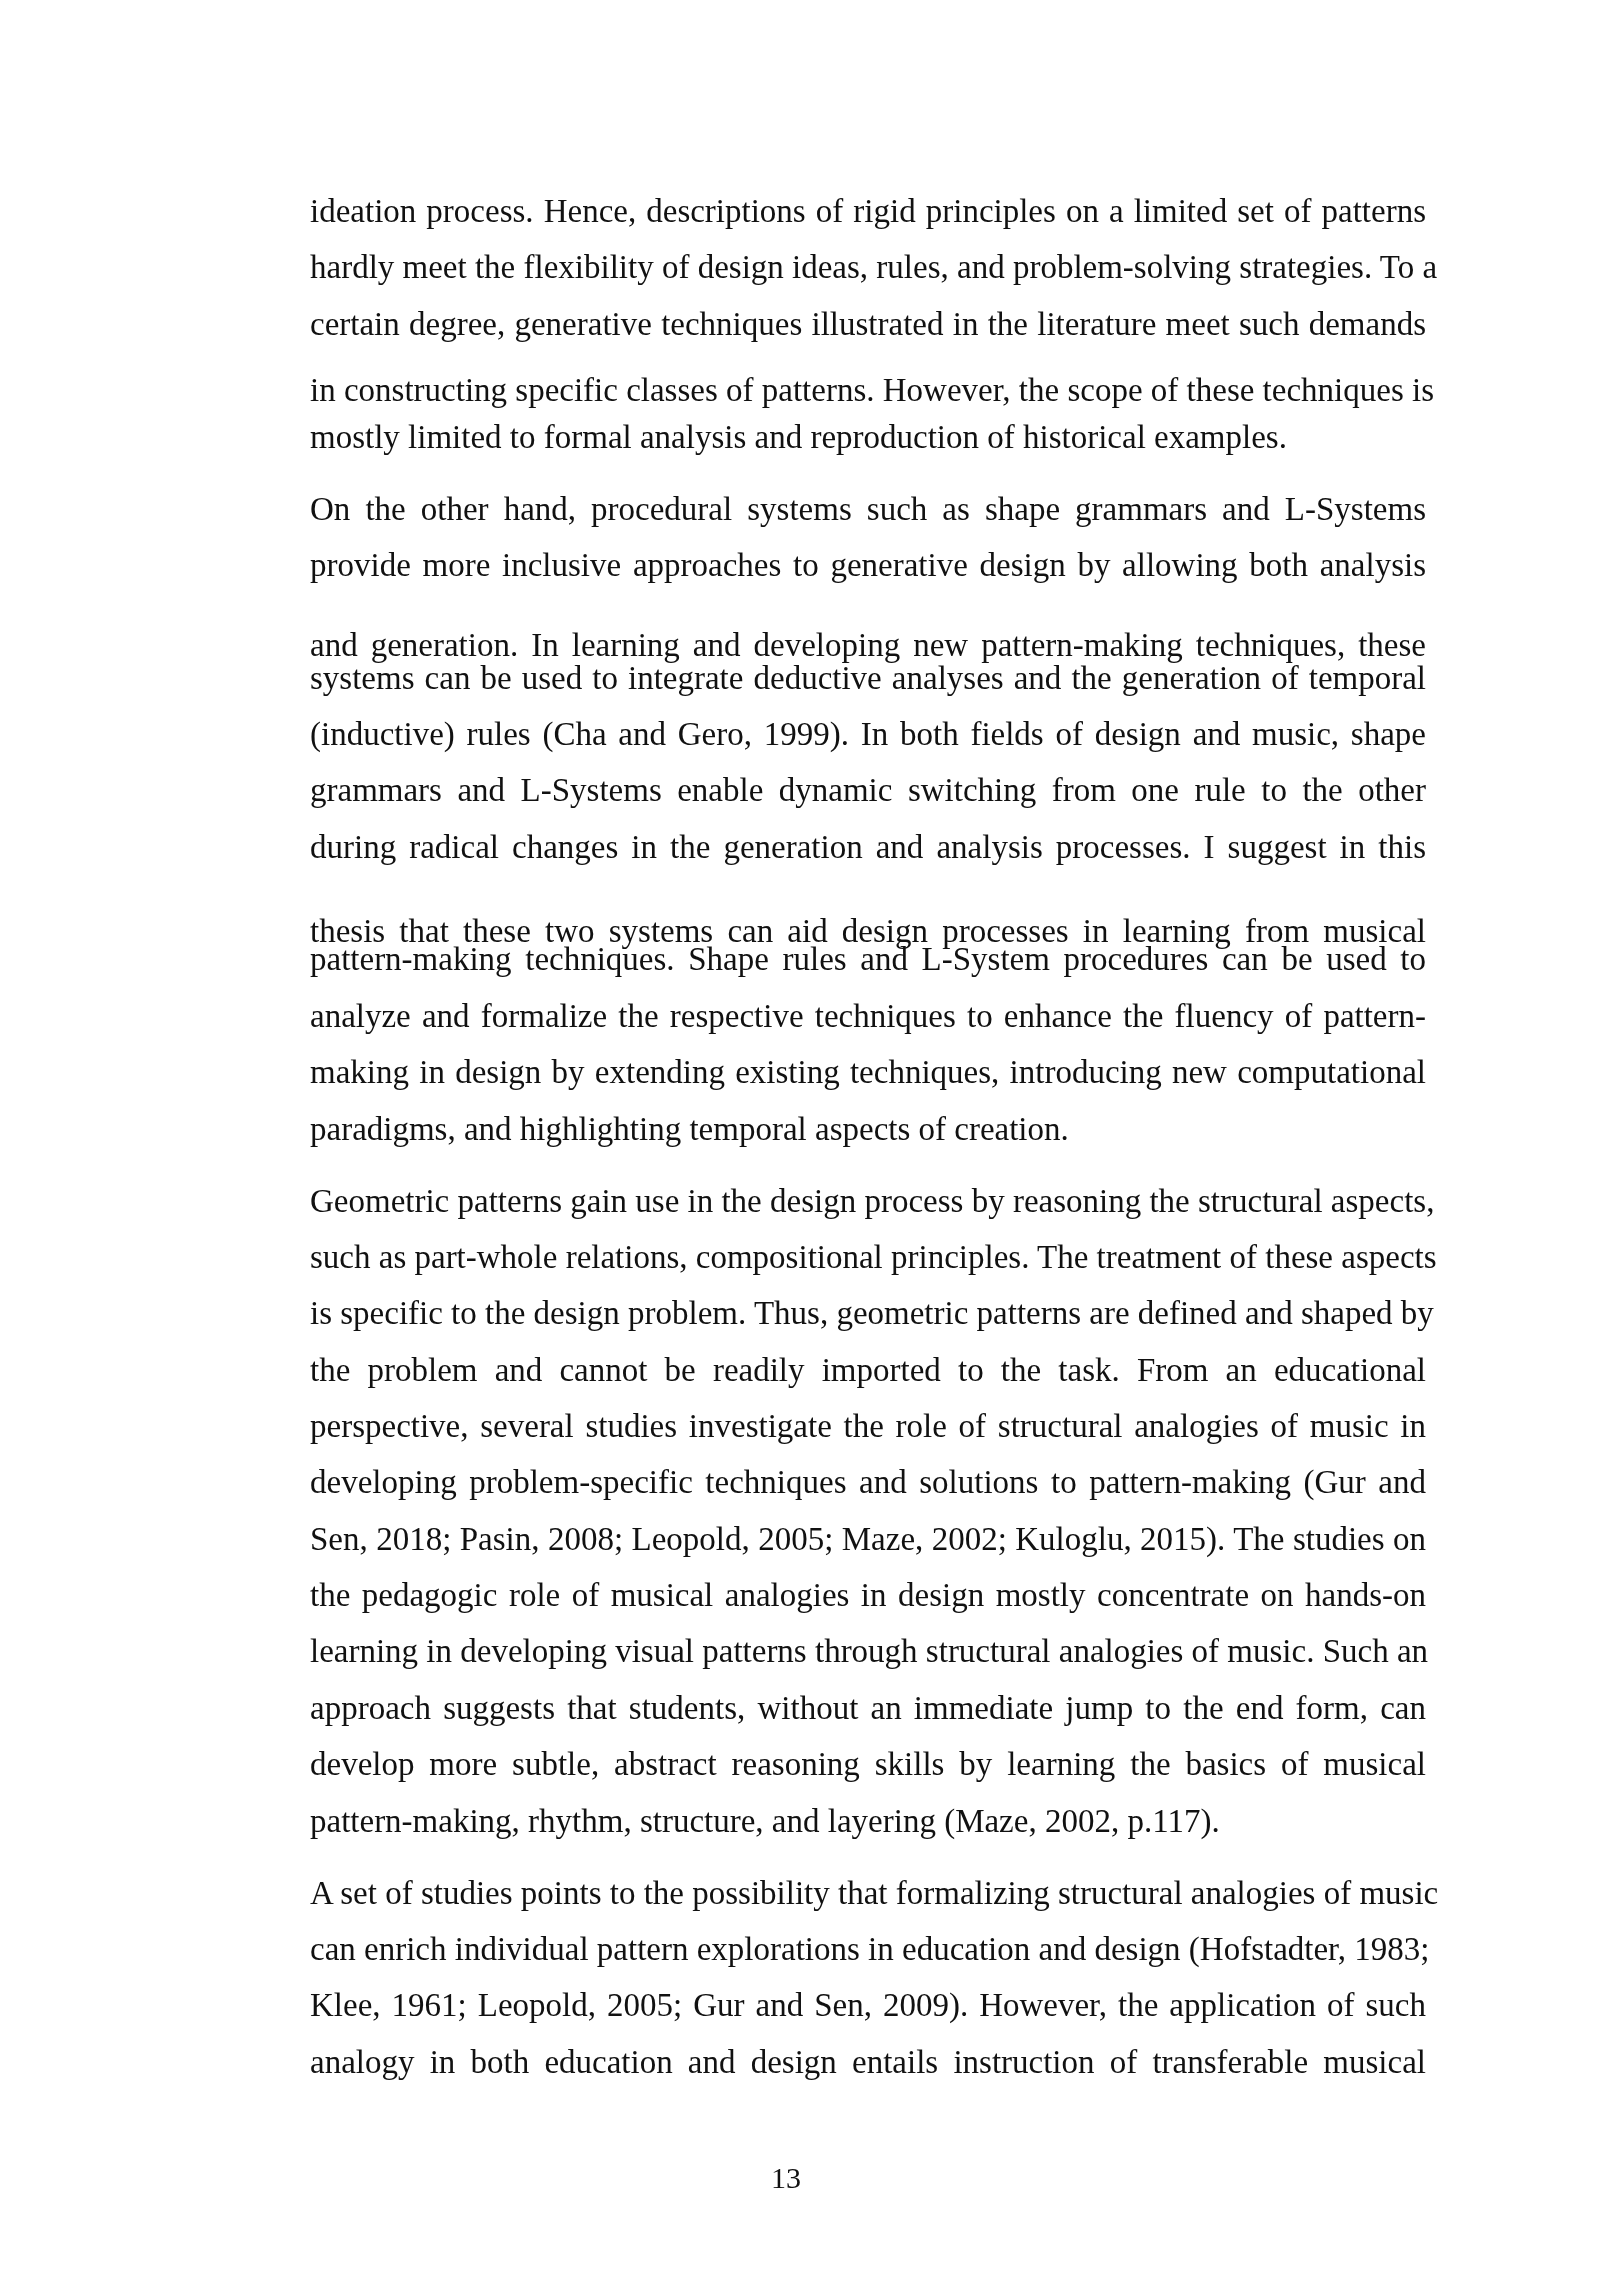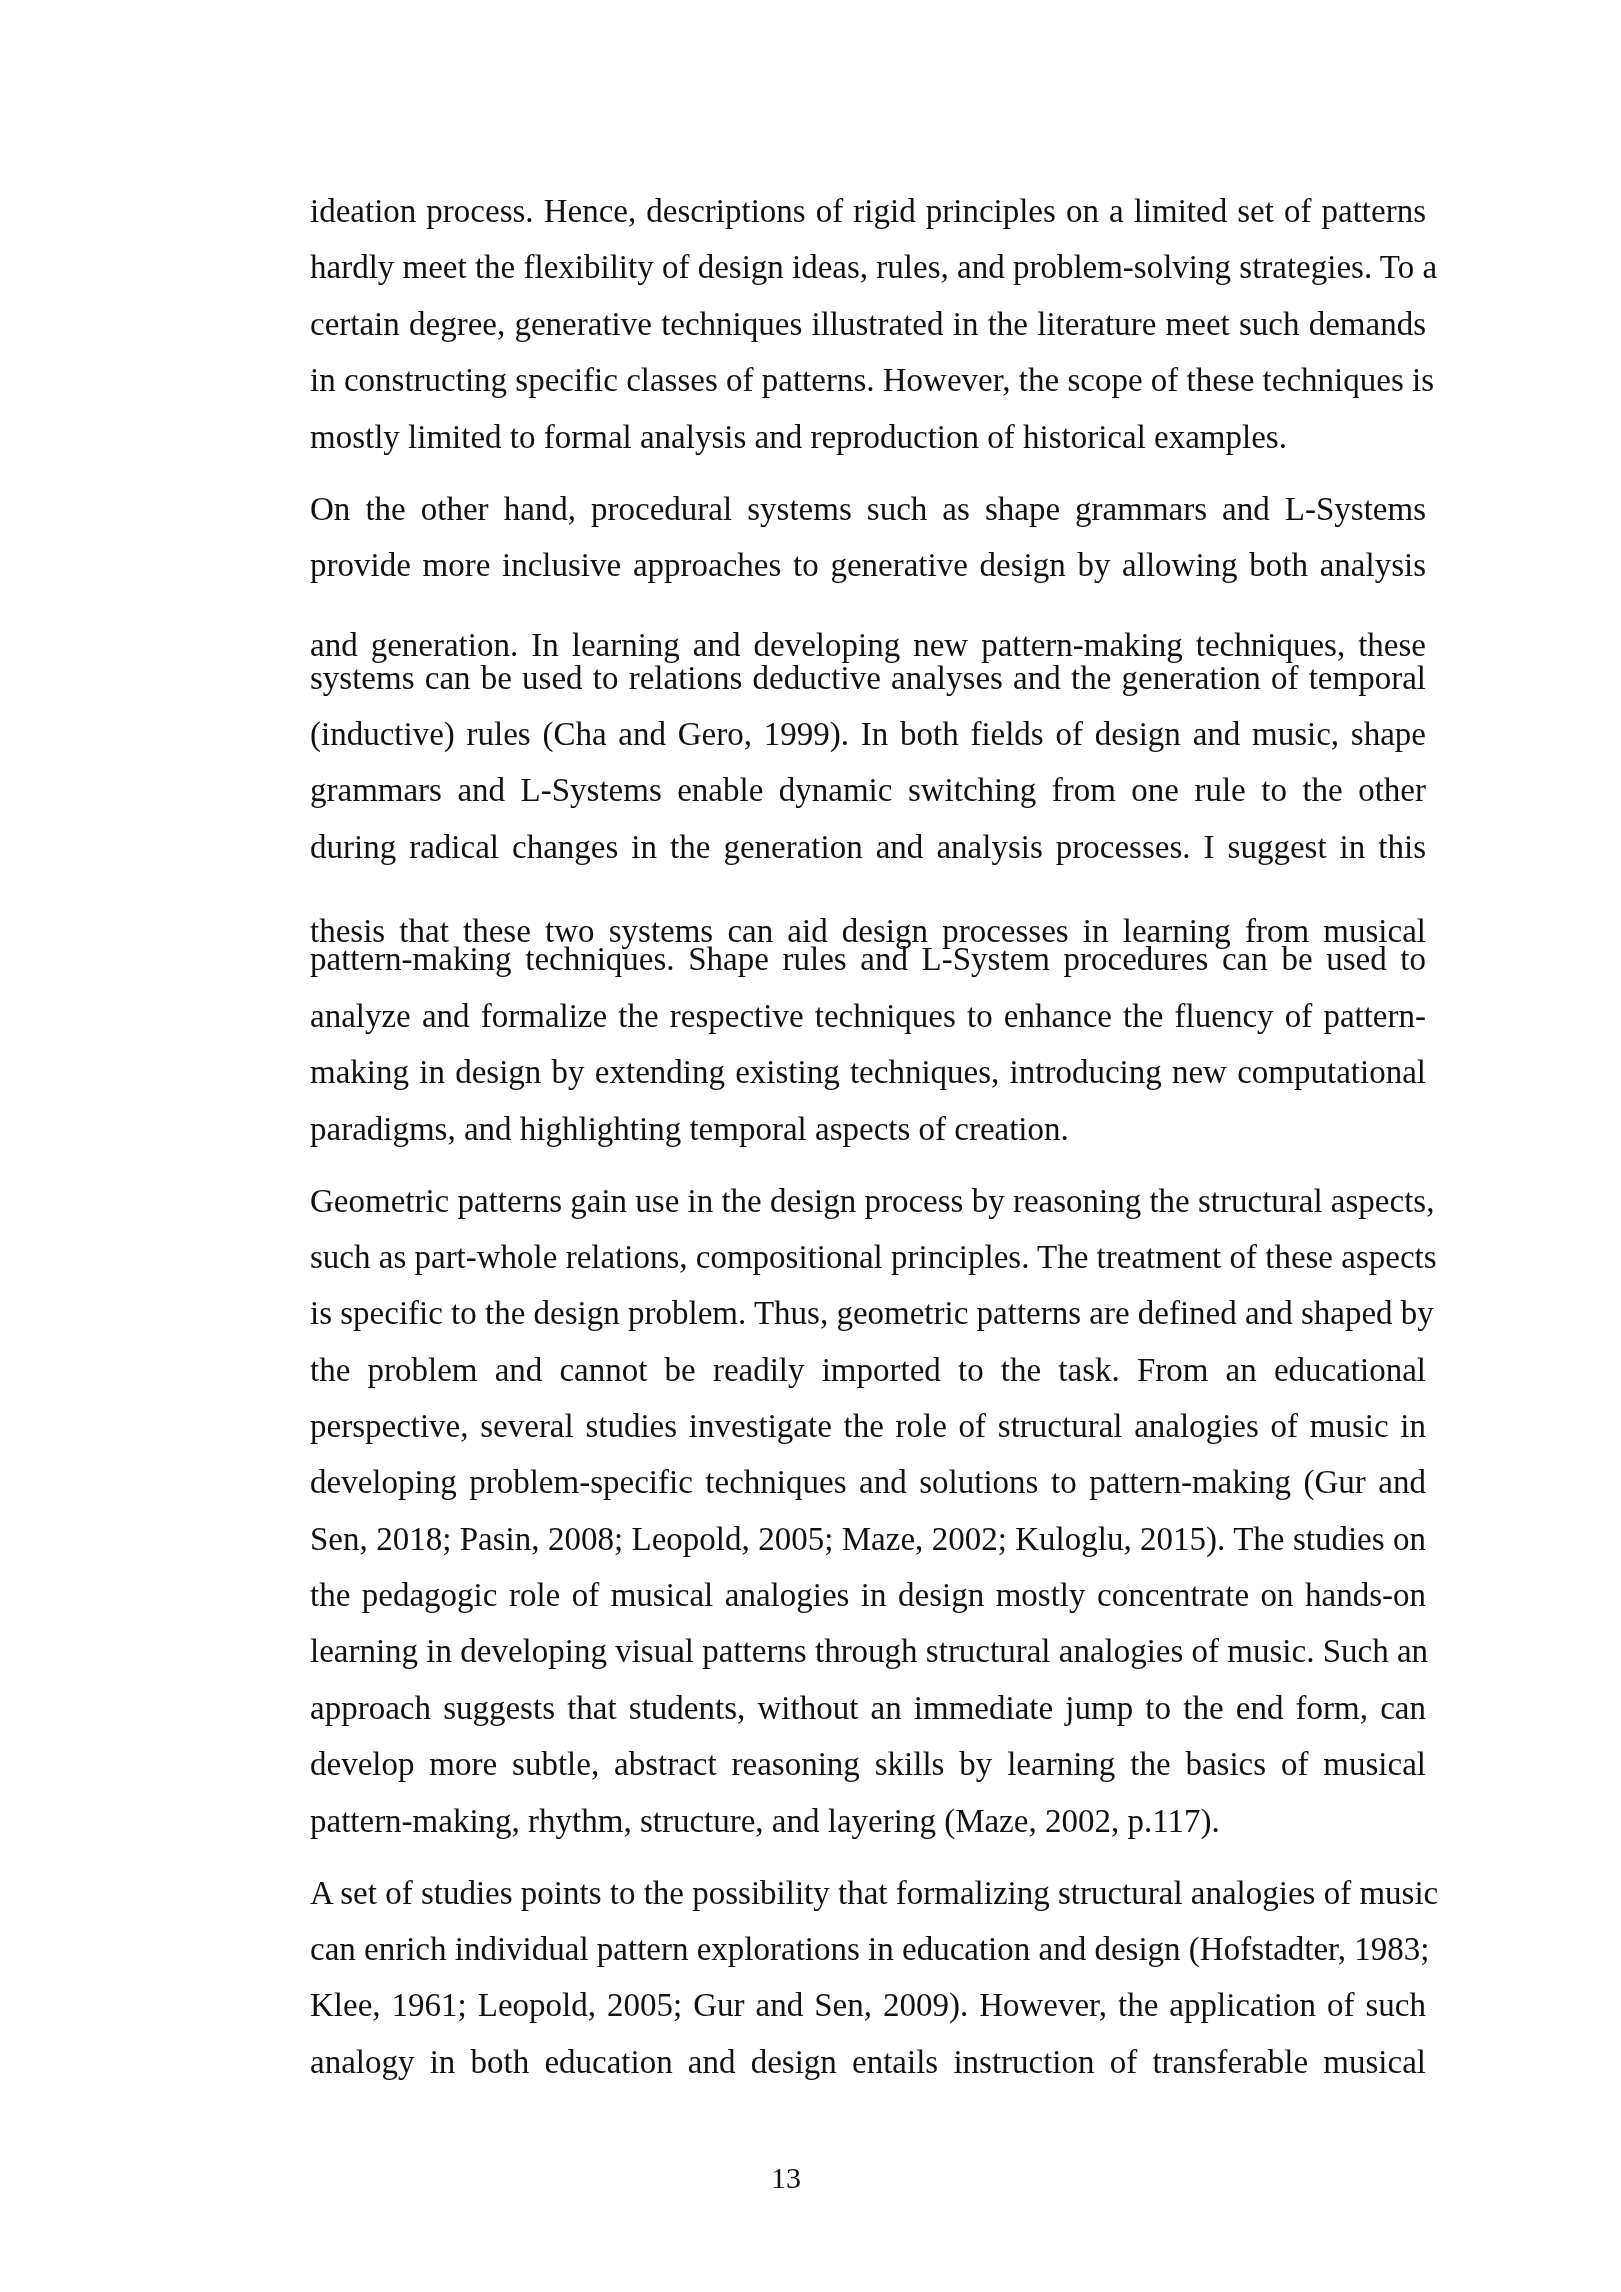--- a/index.html
+++ b/index.html
@@ -24,29 +24,29 @@
 </head>
 <body>
 
 <div class="page">
   <div class="column">
 
     <div class="para" style="top:0;">
       <div class="line" style="top:192px;">ideation process. Hence, descriptions of rigid principles on a limited set of patterns</div>
       <div class="line" style="top:248px;">hardly meet the flexibility of design ideas, rules, and problem-solving strategies. To a</div>
       <div class="line" style="top:305px;">certain degree, generative techniques illustrated in the literature meet such demands</div>
-      <div class="line" style="top:361px;">in constructing specific classes of patterns. However, the scope of these techniques is</div>
+      <div class="line" style="top:371px;">in constructing specific classes of patterns. However, the scope of these techniques is</div>
       <div class="line last" style="top:418px;">mostly limited to formal analysis and reproduction of historical examples.</div>
     </div>
 
     <div class="para" style="top:0;">
       <div class="line" style="top:490px;">On the other hand, procedural systems such as shape grammars and L-Systems</div>
       <div class="line" style="top:546px;">provide more inclusive approaches to generative design by allowing both analysis</div>
       <div class="line" style="top:602px;margin-top:24px;">and generation. In learning and developing new pattern-making techniques, these</div>
-      <div class="line" style="top:659px;">systems can be used to relations deductive analyses and the generation of temporal</div>
+      <div class="line" style="top:659px;">systems can be used to integrate deductive analyses and the generation of temporal</div>
       <div class="line" style="top:715px;">(inductive) rules (Cha and Gero, 1999). In both fields of design and music, shape</div>
       <div class="line" style="top:771px;">grammars and L-Systems enable dynamic switching from one rule to the other</div>
       <div class="line" style="top:828px;">during radical changes in the generation and analysis processes. I suggest in this</div>
       <div class="line" style="top:912px;">thesis that these two systems can aid design processes in learning from musical</div>
       <div class="line" style="top:940px;">pattern-making techniques. Shape rules and L-System procedures can be used to</div>
       <div class="line" style="top:997px;">analyze and formalize the respective techniques to enhance the fluency of pattern-</div>
       <div class="line" style="top:1053px;">making in design by extending existing techniques, introducing new computational</div>
       <div class="line last" style="top:1110px;">paradigms, and highlighting temporal aspects of creation.</div>
     </div>
 

